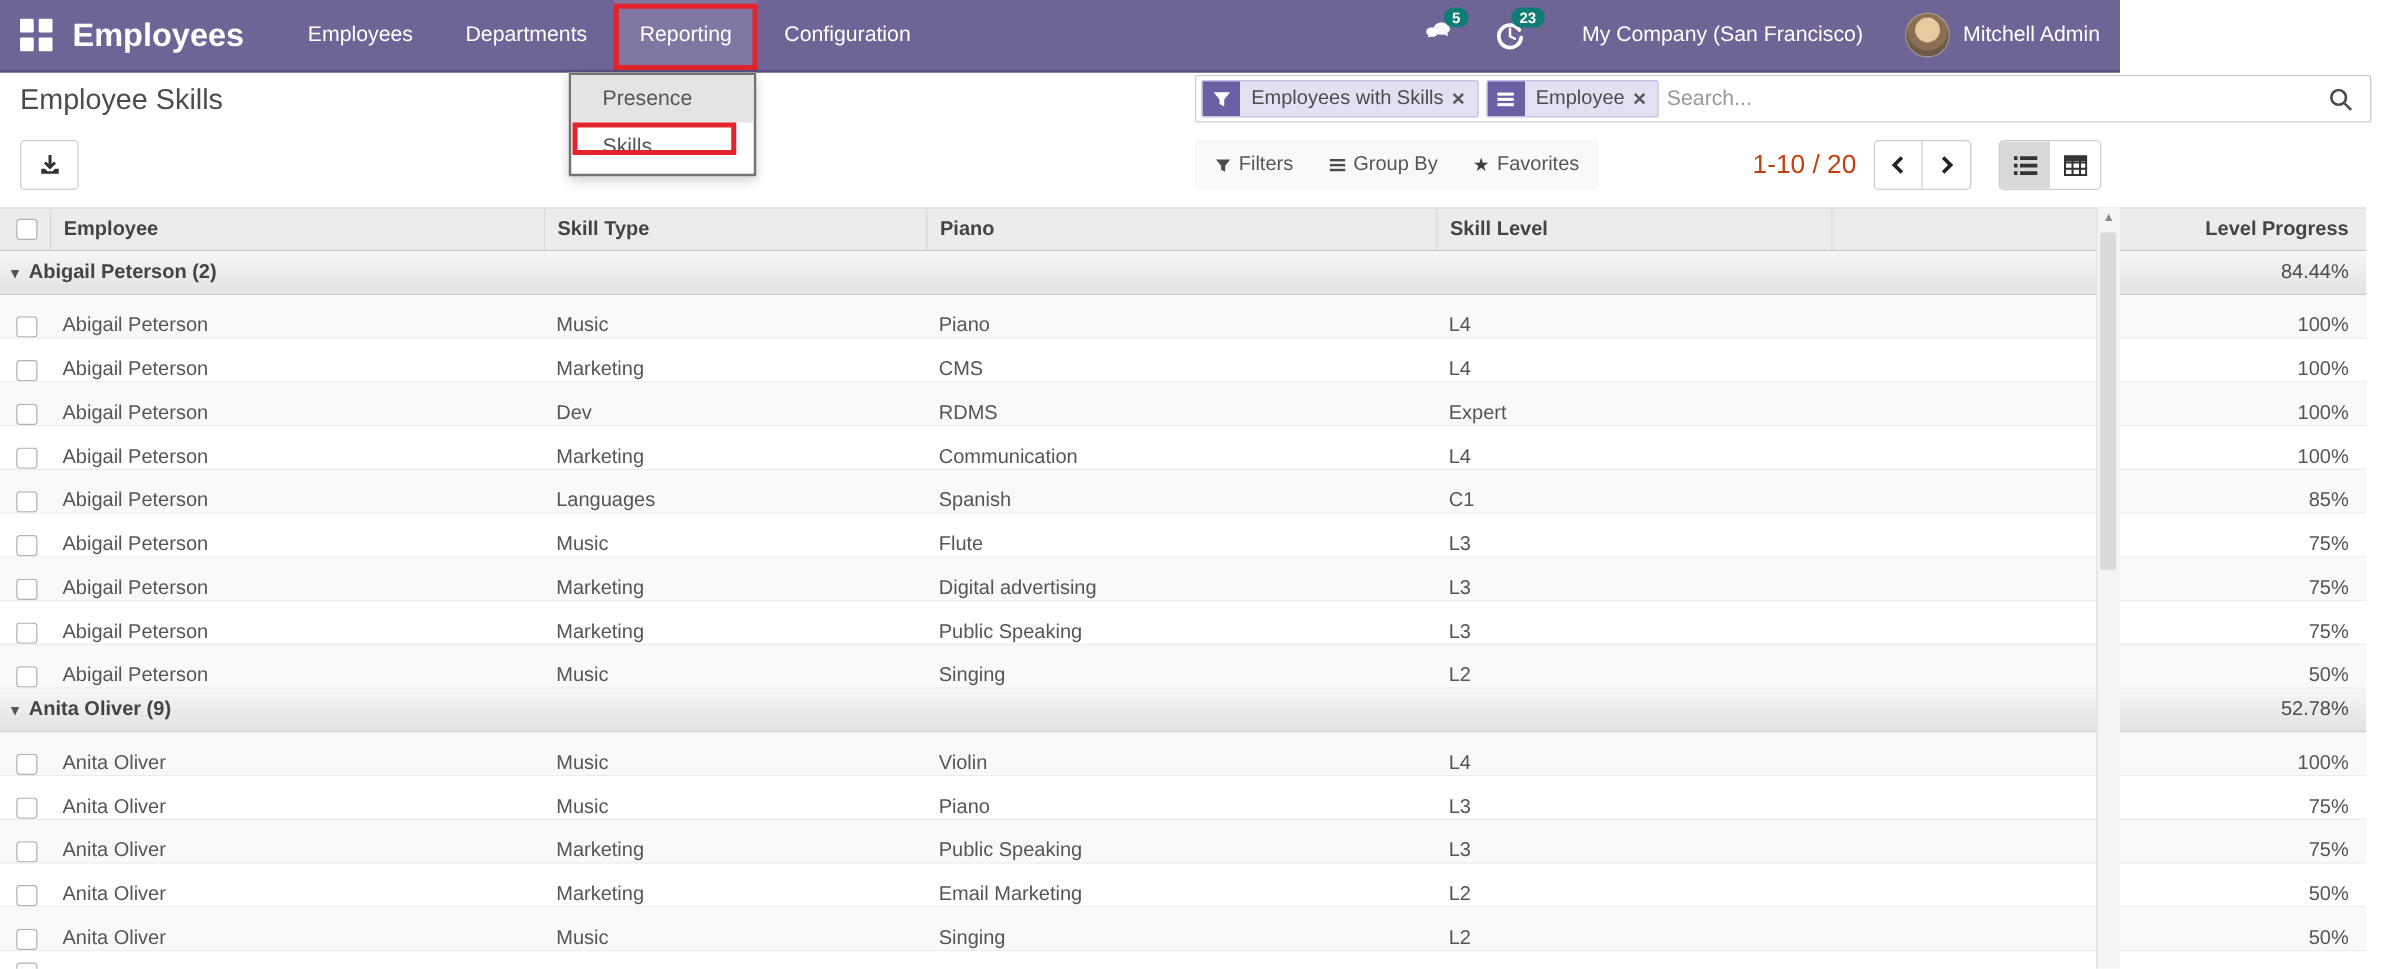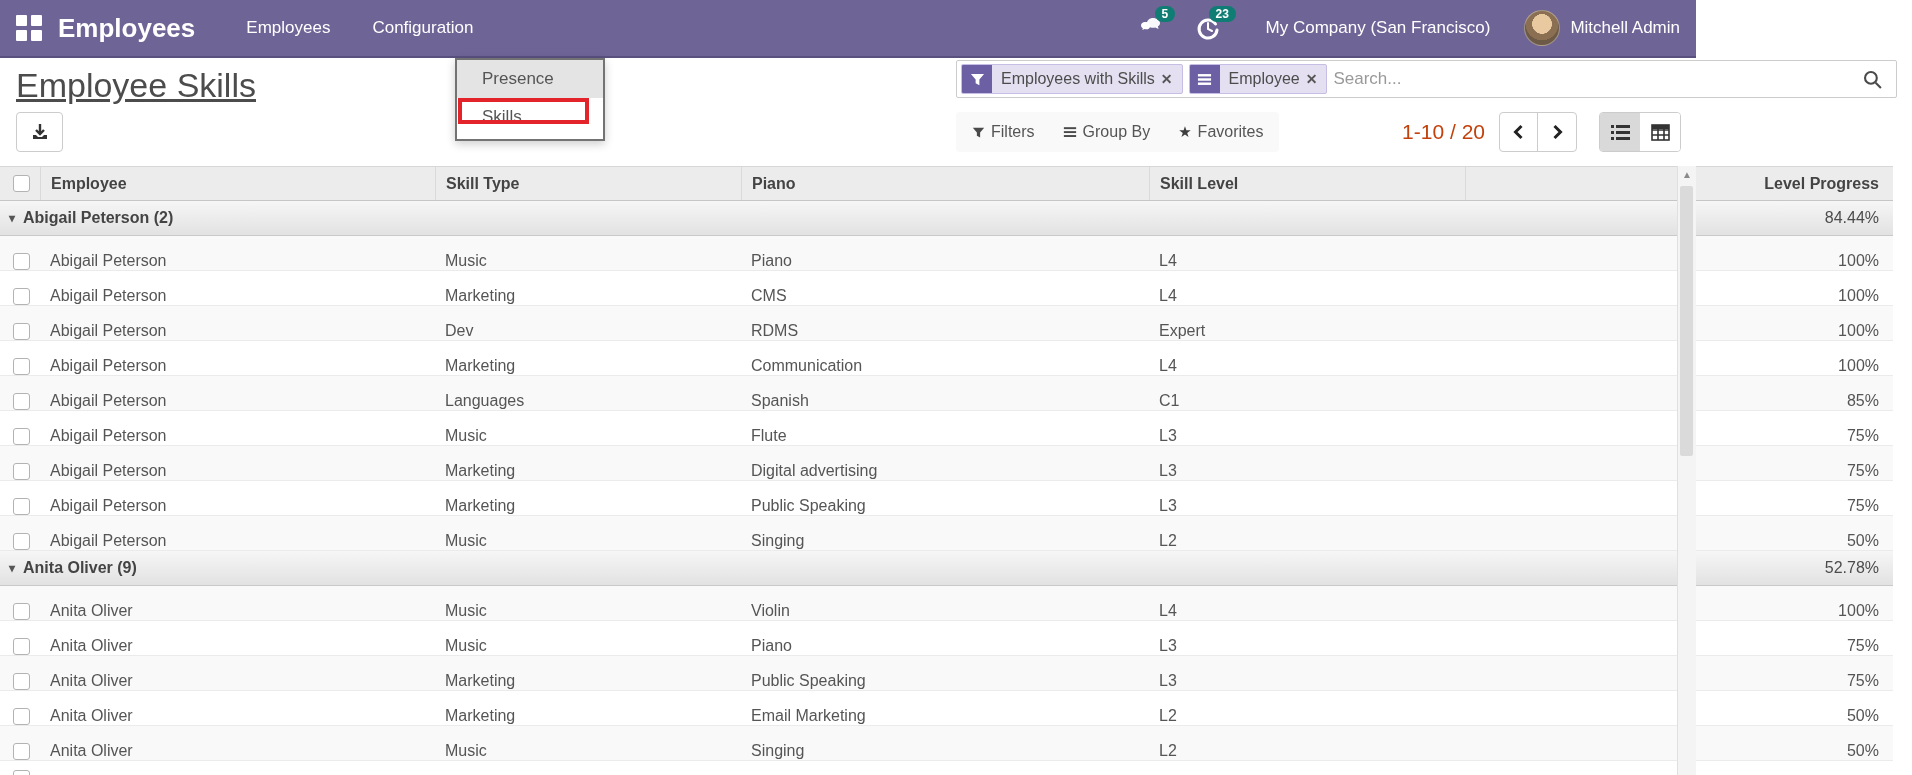--- a/index.html
+++ b/index.html
@@ -31,21 +31,21 @@
   .username { font-size:17px; cursor:pointer; white-space:nowrap; }
 
   
   .dropdown { position:absolute; top:58px; left:455px; width:150px; background:#fff;
     border:2px solid #737373; box-shadow:0 3px 9px rgba(0,0,0,.2); z-index:30; padding-bottom:3px; }
   .dropdown-item { height:38px; line-height:38px; padding-left:25px; font-size:17px; color:#555; cursor:pointer; position:relative; }
   .dropdown-item.hovered { background:#e4e4e4; }
   .skills-red { left:1px; top:0; width:131px; height:26px; }
 
   
-  .page-title { position:absolute; left:16px; top:66px; font-size:34px; color:#4c4c4c;text-decoration:underline; }
+  .page-title { position:absolute; left:16px; top:66px; font-size:23px; color:#4c4c4c; }
   .export-btn { position:absolute; left:16px; top:112px; width:47px; height:40px; background:#fff;
     border:1px solid #ccc; border-radius:4px; display:flex; align-items:center; justify-content:center; cursor:pointer; }
 
   .search-box { position:absolute; left:956px; top:60px; width:941px; height:38px; background:#fff;
     border:1px solid #ccc; border-radius:2px; display:flex; align-items:center; padding-left:4px; }
   .facet { display:flex; align-items:stretch; height:30px; margin-right:6px;
     border:1px solid #c6bee4; border-radius:2px; background:#e4e0f1; overflow:hidden; }
   .facet-icon { width:30px; background:#6d5fa3; display:flex; align-items:center; justify-content:center; }
   .facet-label { display:flex; align-items:center; padding:0 6px 0 9px; font-size:16px; color:#4c4c4c; white-space:nowrap; }
   .facet-x { display:flex; align-items:center; padding-right:9px; font-size:14px; font-weight:bold; color:#555; cursor:pointer; }
@@ -115,20 +115,27 @@
         <span></span>
         <span></span>
         <span></span>
       </div>
     <div class="brand">Employees</div>
     <div class="nav-items">
       <div class="nav-item">
           <span>Employees</span>
         </div>
       <div class="nav-item">
+          <span>Departments</span>
+        </div>
+      <div class="nav-item active">
+        <span>Reporting</span>
+        <span class="red-box nav-red"></span>
+      </div>
+      <div class="nav-item">
           <span>Configuration</span>
         </div>
     </div>
     <div class="nav-right">
       <div class="sys-icon">
         <svg width="28" height="28" viewBox="0 0 28 28">
           <path fill="#fff" d="M5 8c-2.2 0-4 1.5-4 3.4 0 1.2.7 2.2 1.8 2.8L2.4 16l2.2-.9c.7.2 1 .2 1.7.2 2.2 0 4-1.5 4-3.4S8.3 8 6.1 8z"></path>
           <path fill="#fff" d="M13 4c-3.3 0-6 2.2-6 4.9 0 2.7 2.7 4.9 6 4.9.9 0 1.4 0 2.3-.3l3.2 1.4-.6-2.6c1.5-.9 2.1-2 2.1-3.4C20 6.2 16.3 4 13 4z" opacity=".95"></path>
         </svg>
         <span class="badge">5</span>

